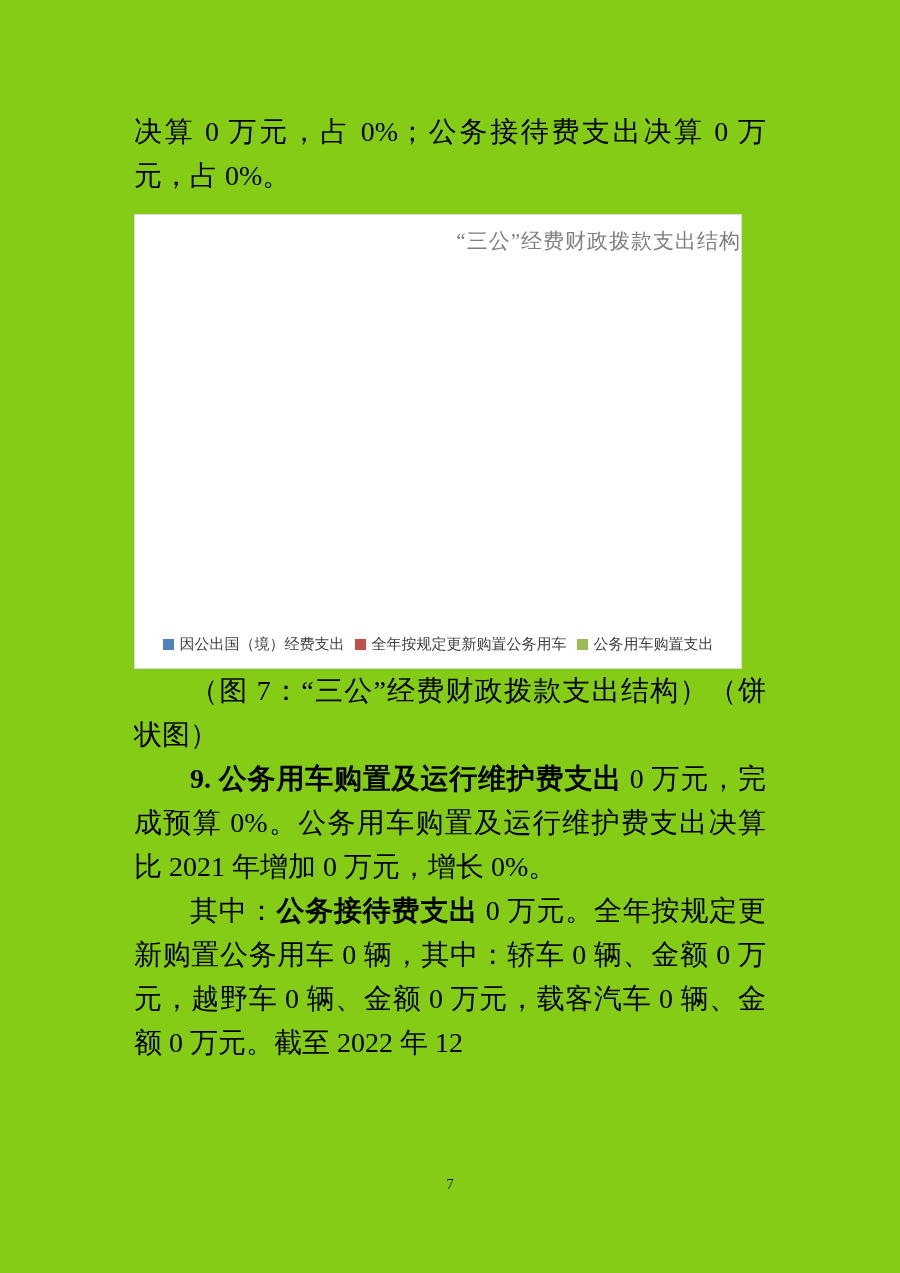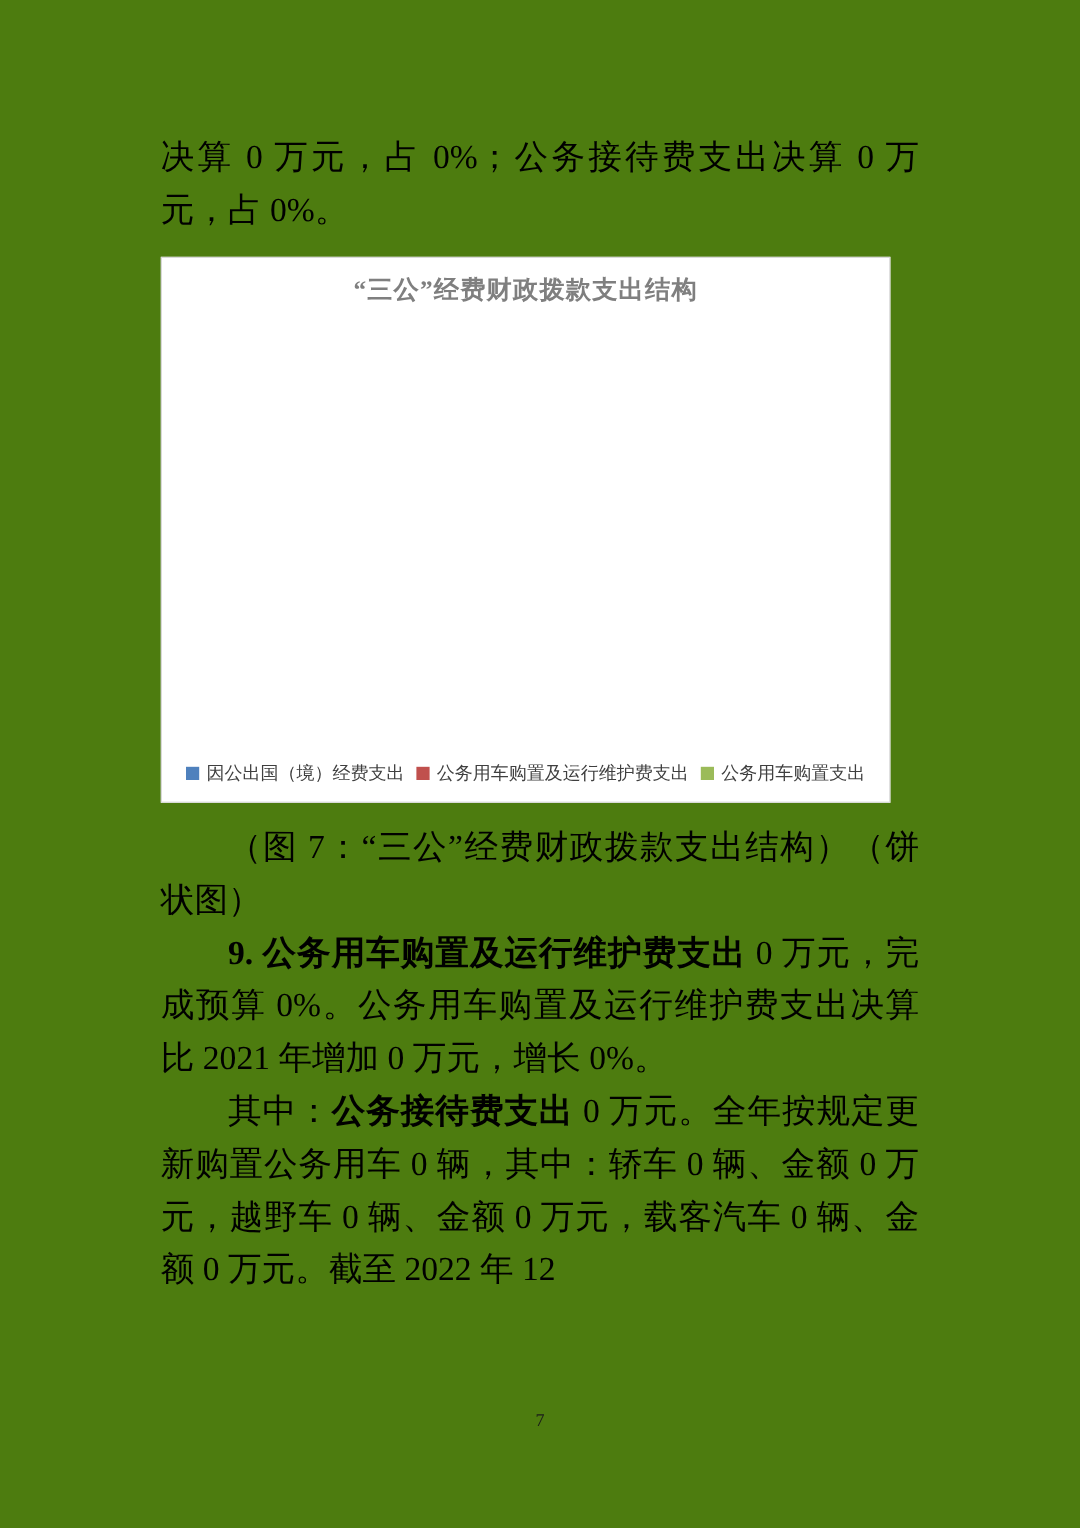--- a/index.html
+++ b/index.html
@@ -4,63 +4,63 @@
 <style>
   * { margin: 0; padding: 0; box-sizing: border-box; }
   html, body { background: #ffffff; }
   body {
     width: 900px; height: 1273px;
     position: relative;
     font-family: "Liberation Serif", "DejaVu Serif", serif;
     color: #000000;
     overflow: hidden;
   }
-  .page { position: absolute; inset: 0; background: #4d7c0f; }
+  .page { position: absolute; inset: 0; background: #84cc16; }
   .content { position: absolute; left: 134px; top: 110px; width: 632px; }
 
   .intro-line, .body-para {
     font-size: 28px;
     line-height: 44px;
     text-align: justify;
     text-justify: inter-ideograph;
   }
   .body-para { text-indent: 2em; }
 
   .chart-box {
     margin-top: 16px;
     width: 608px;
     height: 455px;
     border: 1px solid #d9d9d9;
     background: #ffffff;
     position: relative;
   }
   .chart-title {
     padding-top: 12px;
-    text-align: center;
+    text-align: right;
     font-size: 21px;
-    font-weight: bold;
+    font-weight: normal;
     color: #7f7f7f;
     letter-spacing: 1px;
   }
   .plot-area { position: absolute; top: 60px; left: 20px; right: 20px; bottom: 50px; }
   .legend {
     position: absolute;
     left: 0; right: 0; bottom: 14px;
     display: flex;
     justify-content: center;
     align-items: center;
     gap: 10px;
     font-size: 15px;
     color: #3f3f3f;
     white-space: nowrap;
   }
   .legend-item { display: inline-flex; align-items: center; gap: 6px; }
   .swatch { width: 11px; height: 11px; display: inline-block; flex: 0 0 auto; }
 
-  .caption-para { margin-top: 16px; }
+  .caption-para { margin-top: 0; }
 
   .page-number {
     position: absolute;
     top: 1176px;
     left: 0; width: 900px;
     text-align: center;
     font-size: 15px;
     color: #1a1a1a;
   }
 </style>
@@ -75,21 +75,21 @@
     <div class="chart-box">
       <div class="chart-title">“三公”经费财政拨款支出结构</div>
       <div class="plot-area"></div>
       <div class="legend">
         <span class="legend-item">
           <span class="swatch" style="background-color: rgb(79, 129, 189);"></span>
           <span>因公出国（境）经费支出</span>
         </span>
         <span class="legend-item">
           <span class="swatch" style="background-color: rgb(192, 80, 77);"></span>
-          <span>公务用车购置及运行维护费支出</span>
+          <span>全年按规定更新购置公务用车</span>
         </span>
         <span class="legend-item">
           <span class="swatch" style="background-color: rgb(155, 187, 89);"></span>
           <span>公务用车购置支出</span>
         </span>
       </div>
     </div>
 
     <div class="body-para caption-para">（图 7：“三公”经费财政拨款支出结构）（饼状图）</div>
 

